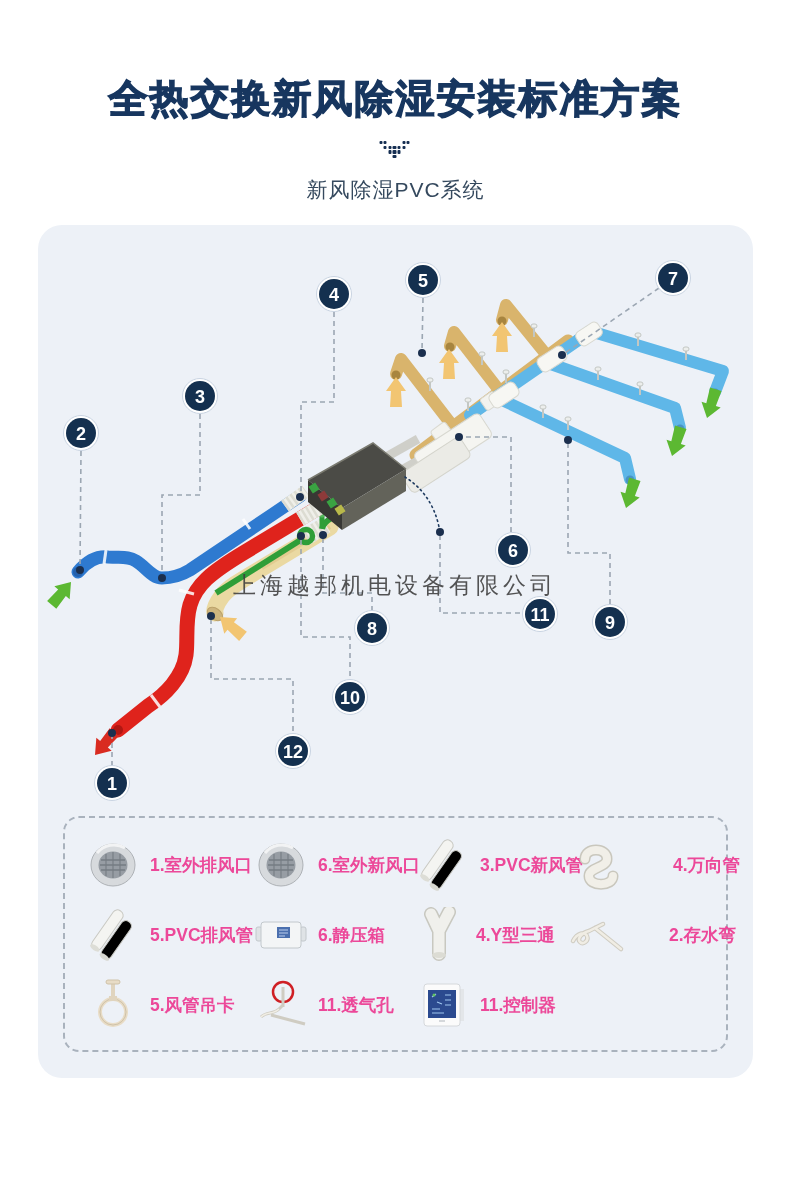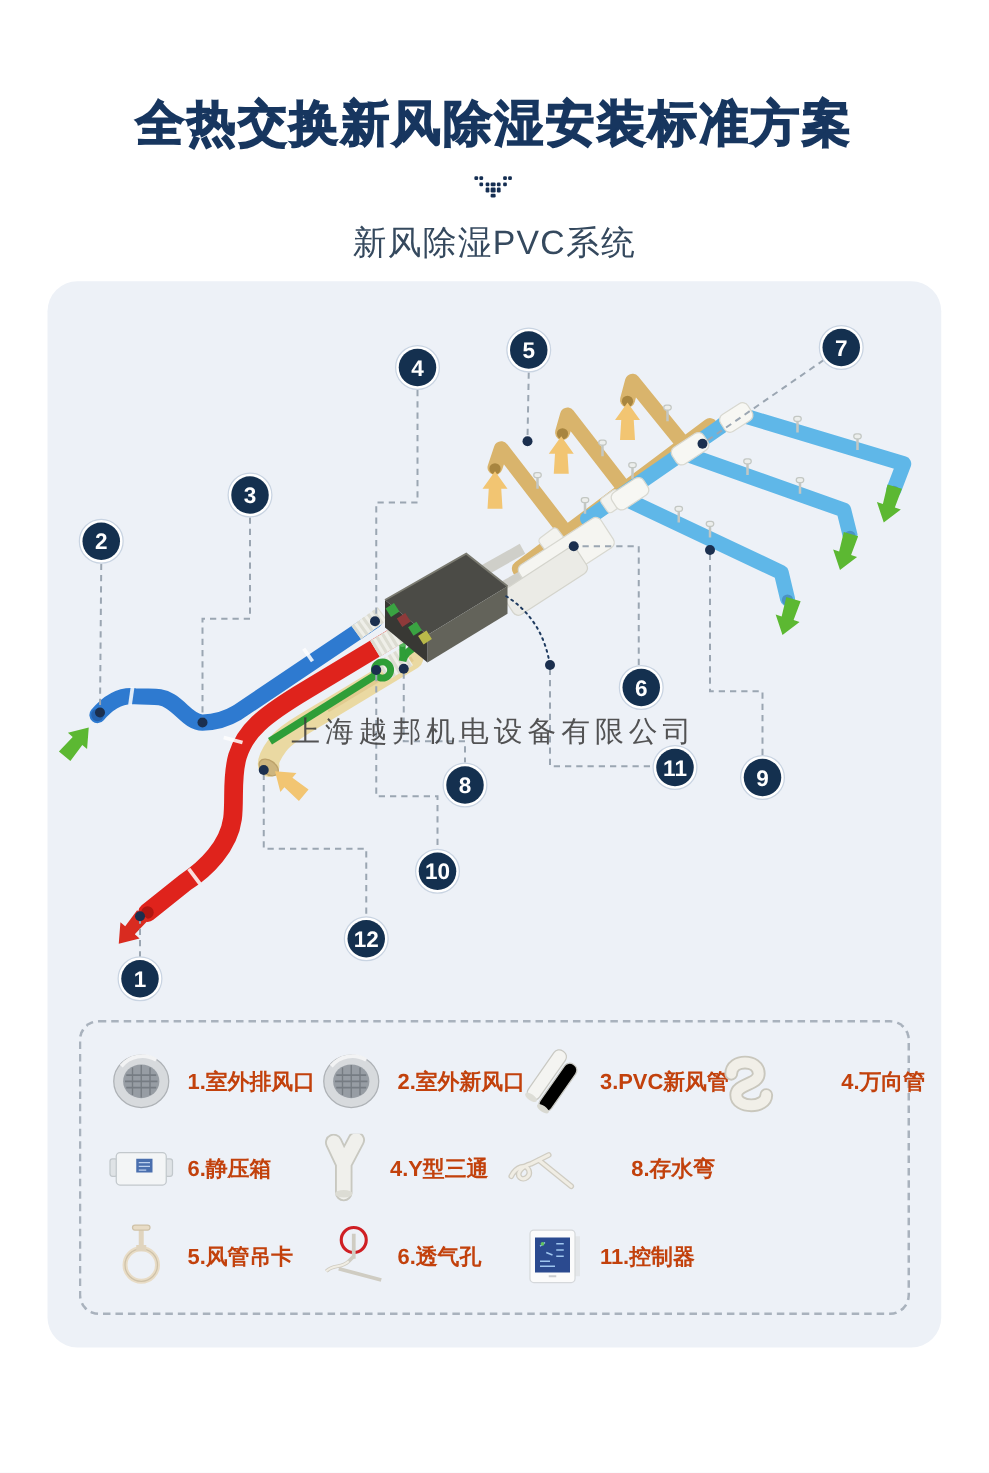--- a/index.html
+++ b/index.html
@@ -7,39 +7,39 @@
 
   .title{
     position:absolute;left:0;top:72px;width:791px;text-align:center;
     font-size:39px;font-weight:700;letter-spacing:2px;color:#17365f;
     -webkit-text-stroke:1.3px #17365f;white-space:nowrap;
   }
   .chevron{position:absolute;left:50%;top:141px;transform:translateX(-50%);width:33px;height:20px;}
   .chevron .d{position:absolute;width:3.4px;height:3.4px;background:#152e52;border-radius:1px;}
   .subtitle{
     position:absolute;left:0;top:176px;width:791px;text-align:center;
-    font-size:27px;font-weight:500;letter-spacing:1px;color:#35495e;
+    font-size:21px;font-weight:500;letter-spacing:1px;color:#35495e;
   }
 
   .panel{
     position:absolute;left:38px;top:225px;width:715px;height:853px;
     background:#edf1f7;border-radius:24px;
   }
   .diagram{position:absolute;left:38px;top:225px;width:715px;height:590px;}
 
   .legendBox{
     position:absolute;left:63px;top:816px;width:665px;height:236px;
     border:2px dashed #a9b2bd;border-radius:16px;box-sizing:border-box;
     padding-top:12px;
   }
   .legRow{display:flex;height:70px;align-items:center;}
   .legCell{display:flex;align-items:center;gap:9px;box-sizing:border-box;padding-left:20px;}
   .c1{width:168px;} .c2{width:162px;} .c3{width:158px;} .c4{width:177px;gap:44px;}
   .legIcon{width:56px;height:56px;flex:0 0 56px;}
-  .legLabel{font-size:17.5px;font-weight:700;color:#c2410c;white-space:nowrap;}
+  .legLabel{font-size:17.5px;font-weight:700;color:#ec4899;white-space:nowrap;}
 </style>
 </head>
 <body>
 
 <div class="title">全热交换新风除湿安装标准方案</div>
 
 <div class="chevron">
   <span class="d" style="left:0px;top:0px"></span>
     <span class="d" style="left:4.6px;top:0px"></span>
   <span class="d" style="left:23px;top:0px"></span>
@@ -326,21 +326,21 @@
       <span class="legLabel">1.室外排风口</span>
     </div>
     <div class="legCell c2">
       <svg class="legIcon" viewBox="0 0 56 56">
           <ellipse cx="28" cy="28" rx="22" ry="21" fill="#d7dadd" stroke="#aeb2b6"></ellipse>
           <ellipse cx="28" cy="28" rx="14.5" ry="13.5" fill="#979da4"></ellipse>
           <path d="M16,23 h24 M15,28 h26 M16,33 h24" stroke="#767c83" stroke-width="1.4"></path>
           <path d="M21,17 v22 M28,15 v26 M35,17 v22" stroke="#767c83" stroke-width="1.1"></path>
           <path d="M12,16 A21,20 0 0 1 40,11" fill="none" stroke="#f2f3f4" stroke-width="3"></path>
         </svg>
-      <span class="legLabel">2.室外新风口</span>
+      <span class="legLabel">6.室外新风口</span>
     </div>
     <div class="legCell c3">
       <svg class="legIcon" viewBox="0 0 56 56">
           <g transform="rotate(35 28 28)">
             <rect x="15" y="4" width="11" height="46" rx="5" fill="#f4f4f1" stroke="#c9c9c3"></rect>
             <rect x="28" y="8" width="11" height="44" rx="5" fill="#ededе8" stroke="#c9c9c3"></rect>
             <ellipse cx="20.5" cy="49" rx="5.5" ry="2.5" fill="#dddDD6"></ellipse>
             <ellipse cx="33.5" cy="51" rx="5.5" ry="2.5" fill="#d8d8d1"></ellipse>
           </g>
         </svg>
@@ -348,20 +348,31 @@
     </div>
     <div class="legCell c4">
       <svg class="legIcon" viewBox="0 0 56 56">
           <path d="M12,22 C12,10 34,10 34,22 C34,31 16,30 16,39 C16,50 40,50 40,39" fill="none" stroke="#c9c7bd" stroke-width="11" stroke-linecap="round"></path>
           <path d="M12,22 C12,10 34,10 34,22 C34,31 16,30 16,39 C16,50 40,50 40,39" fill="none" stroke="#f1efe8" stroke-width="8" stroke-linecap="round"></path>
         </svg>
       <span class="legLabel">4.万向管</span>
     </div>
   </div>
   <div class="legRow">
+    <div class="legCell c1">
+      <svg class="legIcon" viewBox="0 0 56 56">
+          <g transform="rotate(35 28 28)">
+            <rect x="15" y="4" width="11" height="46" rx="5" fill="#f4f4f1" stroke="#c9c9c3"></rect>
+            <rect x="28" y="8" width="11" height="44" rx="5" fill="#ededе8" stroke="#c9c9c3"></rect>
+            <ellipse cx="20.5" cy="49" rx="5.5" ry="2.5" fill="#dddDD6"></ellipse>
+            <ellipse cx="33.5" cy="51" rx="5.5" ry="2.5" fill="#d8d8d1"></ellipse>
+          </g>
+        </svg>
+      <span class="legLabel">5.PVC排风管</span>
+    </div>
     <div class="legCell c2">
       <svg class="legIcon" viewBox="0 0 56 56">
           <rect x="3" y="20" width="6" height="14" rx="2" fill="#dfe3e6" stroke="#c2c8cc"></rect>
           <rect x="47" y="20" width="6" height="14" rx="2" fill="#dfe3e6" stroke="#c2c8cc"></rect>
           <rect x="8" y="15" width="40" height="26" rx="3" fill="#f3f5f6" stroke="#c2c8cc"></rect>
           <rect x="24" y="20" width="13" height="11" fill="#4a6fae"></rect>
           <path d="M26,23 h9 M26,26 h9 M26,29 h6" stroke="#bcd0ee" stroke-width="1"></path>
         </svg>
       <span class="legLabel">6.静压箱</span>
     </div>
@@ -371,41 +382,41 @@
           <path d="M20,7 L28,24 L28,47 M38,5 L28,24" fill="none" stroke="#f0f0ec" stroke-width="11" stroke-linecap="round" stroke-linejoin="round"></path>
           <ellipse cx="28" cy="48" rx="7" ry="3" fill="#dcdcd4"></ellipse>
         </svg>
       <span class="legLabel">4.Y型三通</span>
     </div>
     <div class="legCell c4">
       <svg class="legIcon" viewBox="0 0 56 56">
           <path d="M4,34 C8,26 16,24 18,29 C20,34 14,38 11,35 C8,32 12,26 20,24 L34,17 M26,21 L52,42" fill="none" stroke="#cfccc2" stroke-width="4.5" stroke-linecap="round"></path>
           <path d="M4,34 C8,26 16,24 18,29 C20,34 14,38 11,35 C8,32 12,26 20,24 L34,17 M26,21 L52,42" fill="none" stroke="#f0ede4" stroke-width="2.5" stroke-linecap="round"></path>
         </svg>
-      <span class="legLabel">8.存水弯</span>
+      <span class="legLabel">2.存水弯</span>
     </div>
   </div>
   <div class="legRow">
     <div class="legCell c1">
       <svg class="legIcon" viewBox="0 0 56 56">
           <path d="M28,4 L28,20" stroke="#e0d4be" stroke-width="4"></path>
           <rect x="21" y="3" width="14" height="4" rx="2" fill="#e8dcc6" stroke="#cfc2a8"></rect>
           <circle cx="28" cy="35" r="13" fill="none" stroke="#e8dcc6" stroke-width="4"></circle>
           <circle cx="28" cy="35" r="13" fill="none" stroke="#cfc2a8" stroke-width="1"></circle>
           <rect x="24" y="19" width="8" height="5" fill="#e0d4be"></rect>
         </svg>
       <span class="legLabel">5.风管吊卡</span>
     </div>
     <div class="legCell c2">
       <svg class="legIcon" viewBox="0 0 56 56">
           <circle cx="30" cy="15" r="10" fill="none" stroke="#cf1f24" stroke-width="2.5"></circle>
           <path d="M30,10 L30,30 M8,40 C14,34 20,38 26,32 L30,28 M18,38 L52,47" fill="none" stroke="#cfccc2" stroke-width="3"></path>
           <path d="M8,40 C14,34 20,38 26,32" fill="none" stroke="#f0ede4" stroke-width="1.5"></path>
         </svg>
-      <span class="legLabel">6.透气孔</span>
+      <span class="legLabel">11.透气孔</span>
     </div>
     <div class="legCell c3">
       <svg class="legIcon" viewBox="0 0 56 56">
           <rect x="44" y="12" width="5" height="32" fill="#e3e6e9"></rect>
           <rect x="9" y="7" width="36" height="42" rx="3" fill="#fbfbfb" stroke="#d5d8db"></rect>
           <rect x="13" y="13" width="28" height="28" fill="#2b4a8f"></rect>
           <path d="M17,20 l4,-3 M22,25 l5,2 M30,18 h6 M30,23 h6 M30,28 h6 M17,32 h8 M17,36 h12" stroke="#9fc6ef" stroke-width="1.2"></path>
           <circle cx="19" cy="18" r="1.5" fill="#62c462"></circle>
           <path d="M24,44 h6" stroke="#c9ccd0" stroke-width="1.5"></path>
         </svg>

